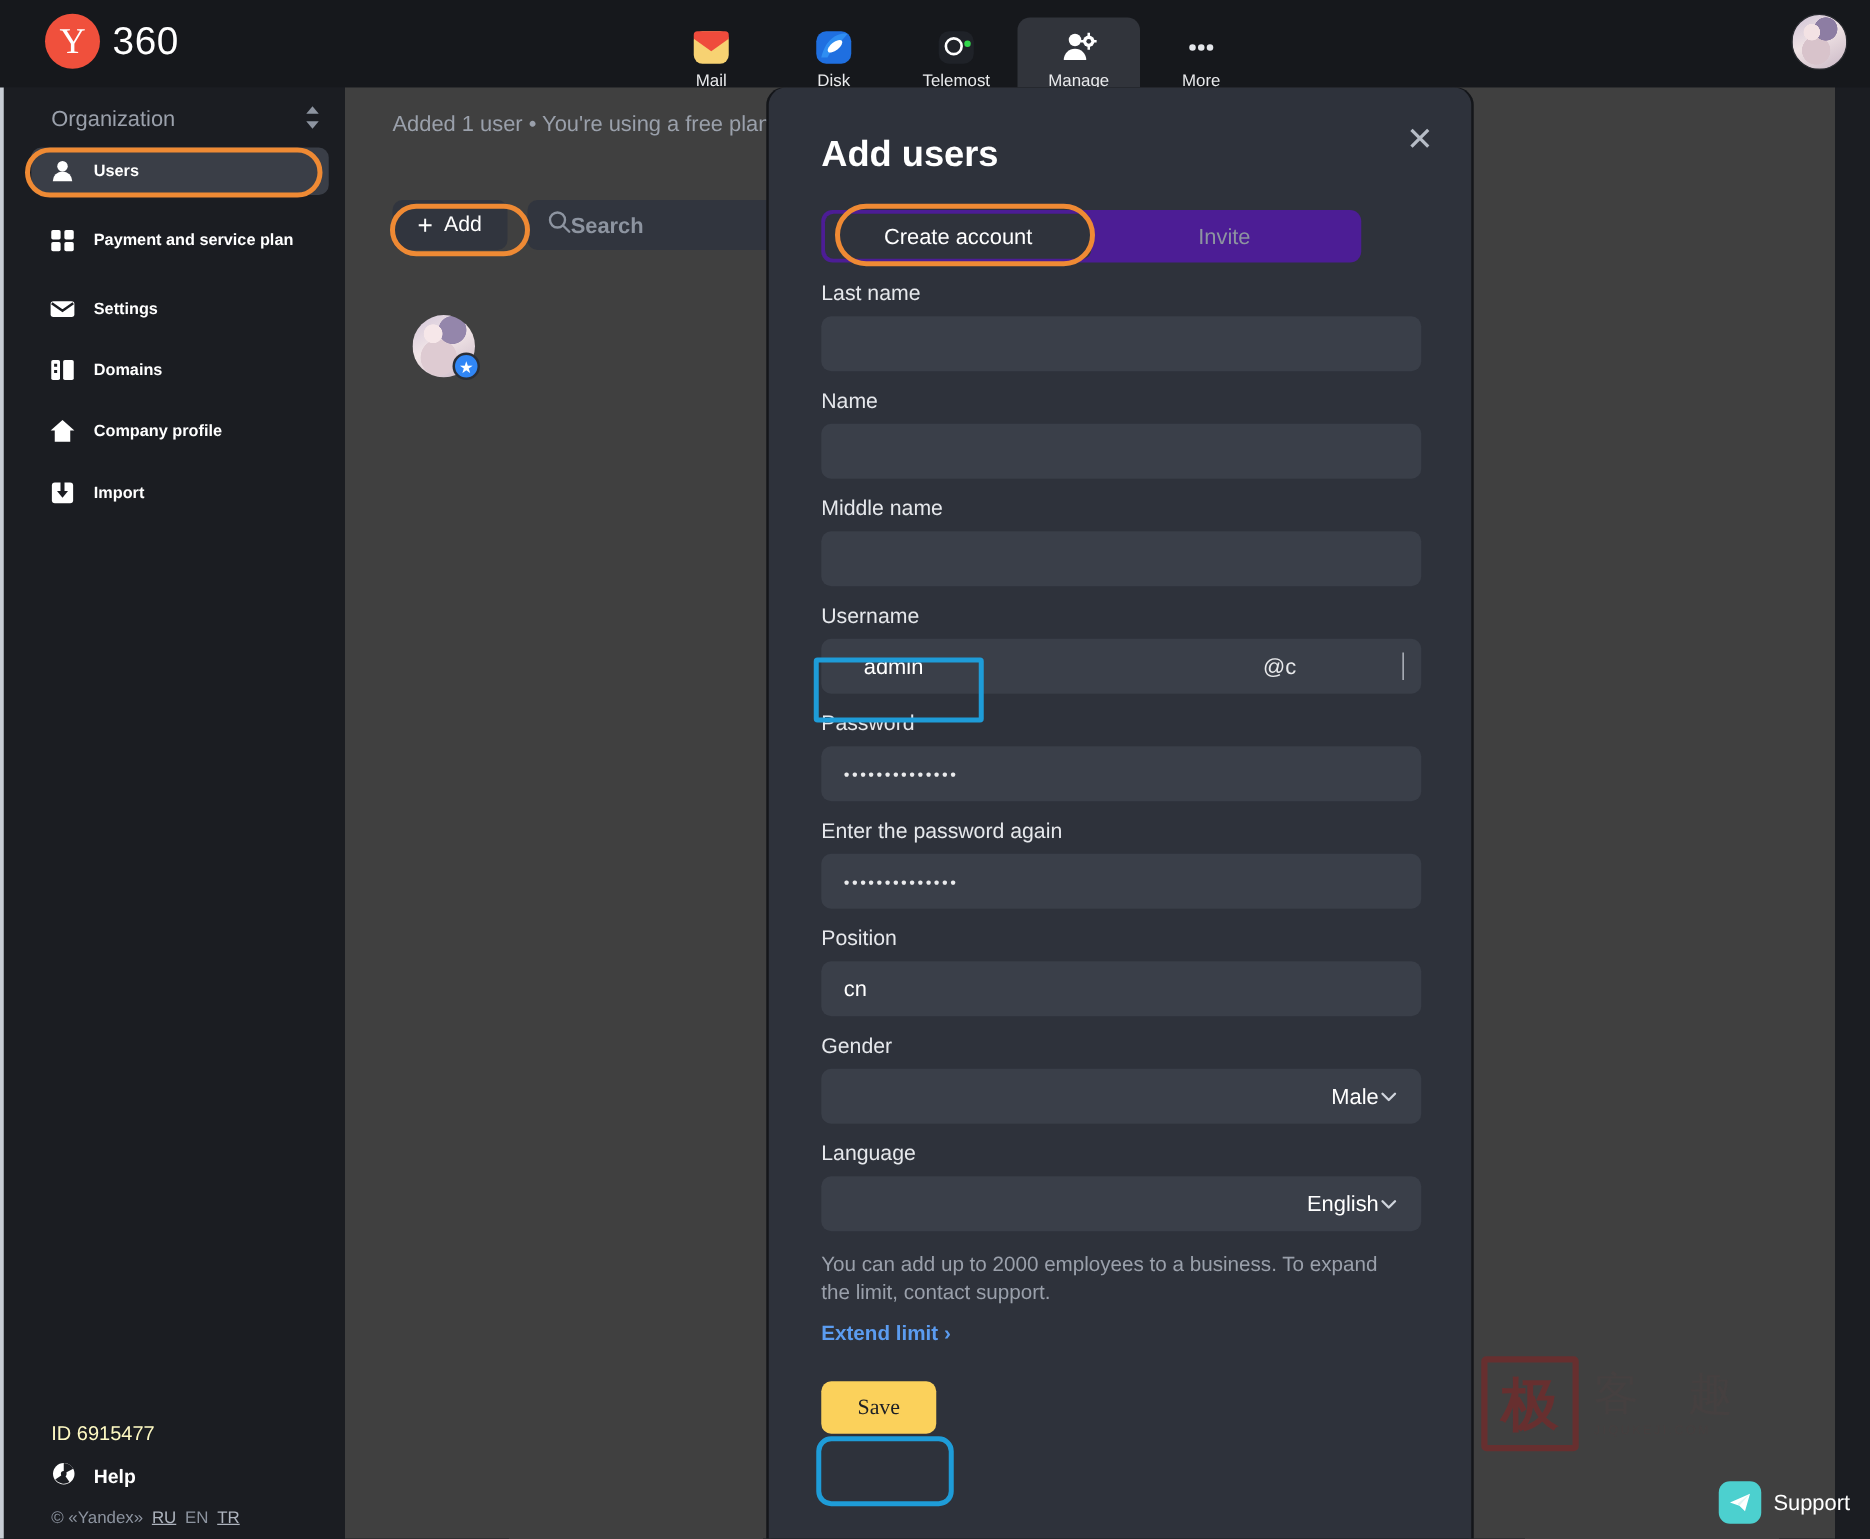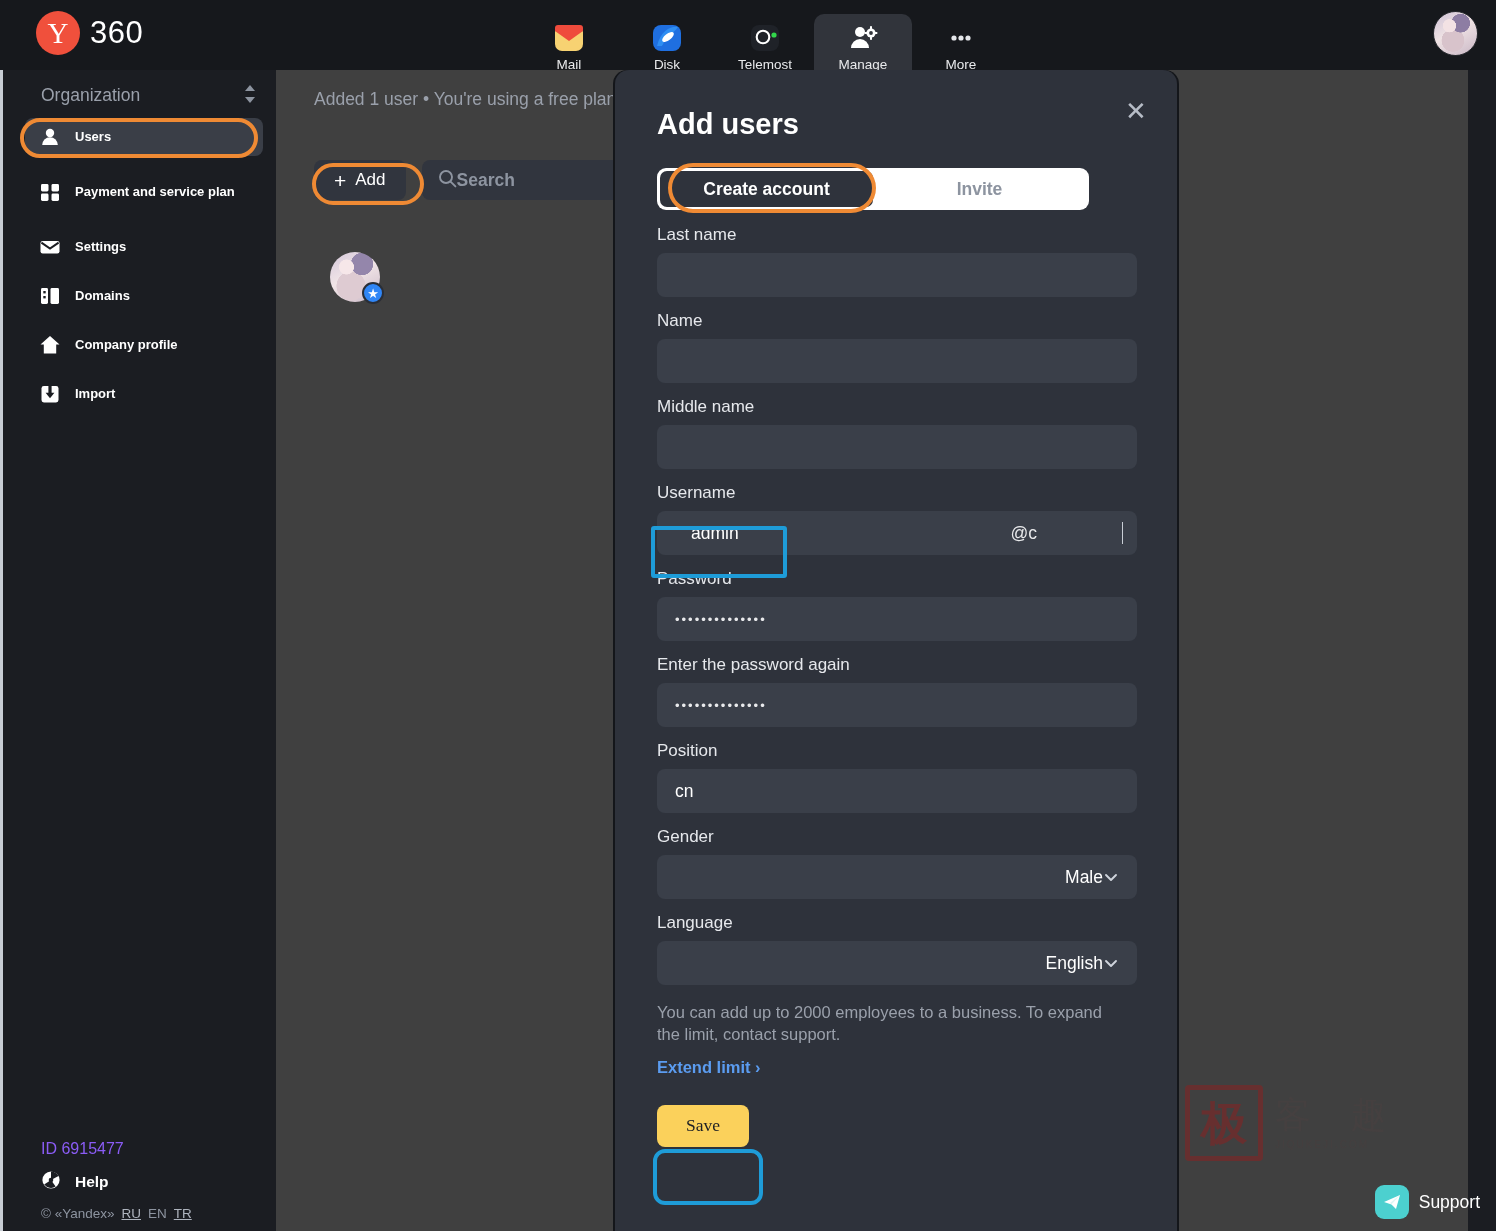--- a/index.html
+++ b/index.html
@@ -68,21 +68,21 @@
     display: flex; align-items: center; gap: 14px;
     height: 38px; padding: 0 10px 0 14px; border-radius: 8px;
     margin-bottom: 11px; cursor: pointer; position: relative;
   }
   .nav-item.sel { background: #3a3e47; }
   .nav-item.tall { height: 50px; }
   .nav-ic { width: 22px; height: 22px; flex: 0 0 22px; display:block; }
   .nav-lb { color: #fff; font-size: 13px; font-weight: 600; line-height: 1.2; }
 
   .sb-foot { position: absolute; left: 38px; bottom: 10px; width: 220px; }
-  .sb-id { color: #8b5cf6; font-size: 16px; margin-bottom: 12px; }
+  .sb-id { color: #fef9c3; font-size: 16px; margin-bottom: 12px; }
   .sb-help { display: flex; align-items: center; gap: 14px; margin-bottom: 12px; cursor: pointer; }
   .sb-help-lb { color: #fff; font-size: 15.5px; font-weight: 600; }
   .sb-copy { display: flex; align-items: baseline; gap: 7px; font-size: 13.5px; color: #8d94a0; }
   .sb-copy .lang { cursor: pointer; }
   .sb-copy .lang.u { text-decoration: underline; color: #aeb4be; }
 
   
   .content {
     position: absolute; left: 276px; top: 70px; width: 1192px; height: 1161px;
     background: #404040;
@@ -123,21 +123,21 @@
     overflow: hidden;
   }
   .modal-title { position: absolute; left: 42px; top: 38px; color: #fff; font-size: 29px; font-weight: 700; }
   .modal-close {
     position: absolute; right: 26px; top: 26px; width: 30px; height: 30px;
     display: flex; align-items: center; justify-content: center; cursor: pointer;
     color: #b6bcc6; font-size: 26px; font-weight: 300; line-height: 1;
   }
   .tabs {
     position: absolute; left: 42px; top: 98px; width: 432px; height: 42px;
-    background: #ffffff; border-radius: 9px; display: flex; padding: 3px; font-weight: bold;
+    background: #4c1d95; border-radius: 9px; display: flex; padding: 3px;
   }
   .tab {
     flex: 1; border-radius: 7px; display: flex; align-items: center; justify-content: center;
     font-size: 17.5px; cursor: pointer; color: #8d94a0;
   }
   .tab.active { background: #2f333c; color: #fff; }
 
   .form { position: absolute; left: 42px; top: 155px; width: 480px; }
   .fld { margin-bottom: 14px; }
   .fld-lb { color: #e6e8ec; font-size: 17px; margin-bottom: 8px; display: block; }

